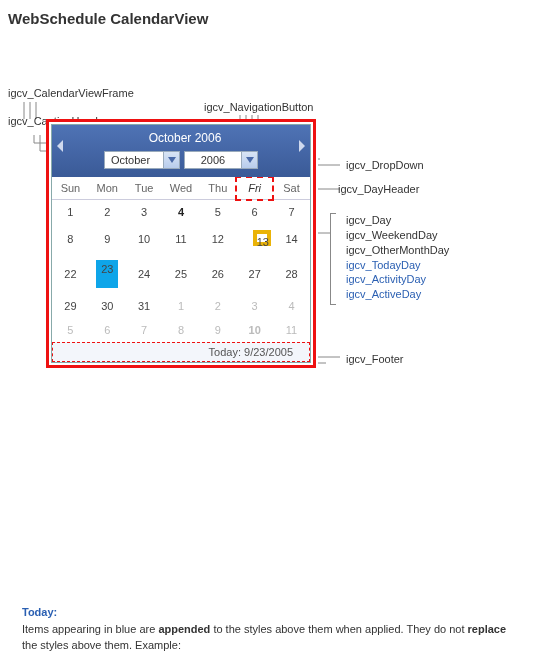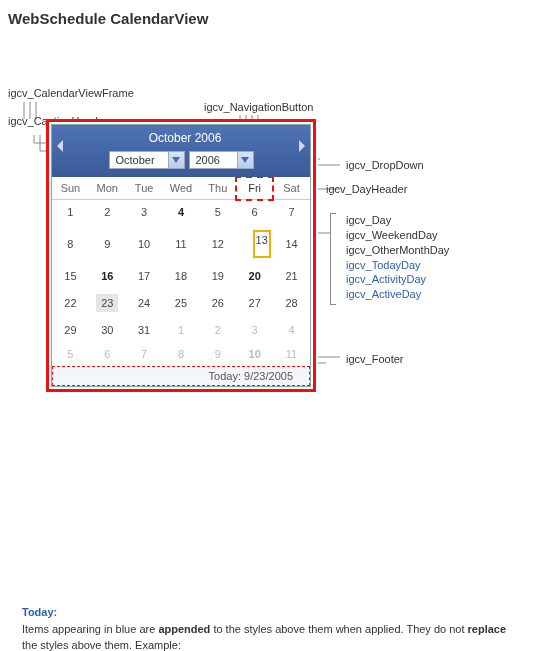--- a/index.html
+++ b/index.html
@@ -29,30 +29,30 @@
   .caption .nav { position: absolute; top: 6px; width: 12px; height: 30px; display: flex; align-items: center; justify-content: center; }
   .caption .nav.left { left: 2px; }
   .caption .nav.right { right: 2px; }
   .nav svg { width: 8px; height: 14px; }
 
   .dropdowns { display: flex; justify-content: center; gap: 4px; padding: 0 18px 2px 18px; }
   .ddl { background: #fff; color: #333; font-size: 11px; display: flex; align-items: center; border: 1px solid #9ab; height: 18px; }
   .ddl .val { padding: 0 6px; }
   .ddl .btn { width: 16px; height: 16px; background: linear-gradient(#d8e4f5,#b8ccec); display: flex; align-items: center; justify-content: center; border-left: 1px solid #9ab; }
   .ddl.month .val { width: 58px; text-align: left; }
-  .ddl.year .val { width: 47px; text-align: left; }
+  .ddl.year .val { width: 56px; text-align: center; }
 
   table.grid { width: 100%; border-collapse: collapse; background: #fff; }
   .grid th { font-weight: 400; font-size: 11px; padding: 5px 0; border-bottom: 1px solid #ccd; color: #666; }
   .grid td { text-align: center; font-size: 11px; padding: 6px 0; color: #444; width: 14.28%; }
-  .grid th.fri { outline: 2px dashed #e11; outline-offset: -1px; color: #333; }
+  .grid th.fri { outline: 2px dashed #e11; outline-offset: -1px; color: #333; font-style: italic; }
   .grid td.bold { font-weight: 700; color: #222; }
   .grid td.other { color: #bbb; }
-  .grid td.today span { display: inline-block; width: 18px; height: 28px; line-height: 16px; border: 2px solid #eab308; margin-left: 14px; }
-  .grid td.active span { display: inline-block; width: 22px; height: 18px; line-height: 18px; background: #e5e5e5; }
+  .grid td.today span { display: inline-block; width: 18px; height: 16px; line-height: 16px; border: 4px solid #eab308; margin-left: 14px; }
+  .grid td.active span { display: inline-block; width: 22px; height: 28px; line-height: 18px; background: #0ea5e9; }
 
   .footer-bar { background: #f3f6fb; border: 1px dashed #e11; font-size: 11px; color: #555; padding: 3px 16px; text-align: right; }
 
   
   .note { margin-top: 170px; padding: 0 6px 0 14px; font-size: 11px; line-height: 1.45; }
   .note .hdr { color: #2a5fb2; font-weight: 700; margin-bottom: 1px; }
   .note b { font-weight: 700; }
 </style>
 </head>
 <body>
@@ -84,21 +84,21 @@
 
         <path d="M310 302 H332"></path>
         <path d="M310 308 H318"></path>
       </g>
     </svg>
 
     <div class="lbl" style="left:0;top:32px">igcv_CalendarViewFrame</div>
     <div class="lbl" style="left:14;top:60px">igcv_CaptionHeader</div>
     <div class="lbl" style="left:196px;top:46px">igcv_NavigationButton</div>
     <div class="lbl" style="left:338px;top:104px">igcv_DropDown</div>
-    <div class="lbl" style="left:318px;top:128px">igcv_DayHeader</div>
+    <div class="lbl" style="left:330px;top:128px">igcv_DayHeader</div>
 
     <div class="bracket" style="left:322px; top:158px; height:92px;"></div>
     <div class="lbl" style="left:338px;top:158px;line-height:1.35">
       <span>igcv_Day</span><br>
       <span>igcv_WeekendDay</span><br>
       <span>igcv_OtherMonthDay</span><br>
       <span class="blue">igcv_TodayDay</span><br>
       <span class="blue">igcv_ActivityDay</span><br>
       <span class="blue">igcv_ActiveDay</span>
     </div>
@@ -163,29 +163,20 @@
               <tr>
                 <td class="">8</td>
                 <td class="">9</td>
                 <td class="">10</td>
                 <td class="">11</td>
                 <td class="">12</td>
                 <td class="today"><span>13</span></td>
                 <td class="">14</td>
               </tr>
               <tr>
-                <td class="">15</td>
-                <td class="bold">16</td>
-                <td class="">17</td>
-                <td class="">18</td>
-                <td class="">19</td>
-                <td class="bold">20</td>
-                <td class="">21</td>
-              </tr>
-              <tr>
                 <td class="">22</td>
                 <td class="active"><span>23</span></td>
                 <td class="">24</td>
                 <td class="">25</td>
                 <td class="">26</td>
                 <td class="">27</td>
                 <td class="">28</td>
               </tr>
               <tr>
                 <td class="">29</td>

